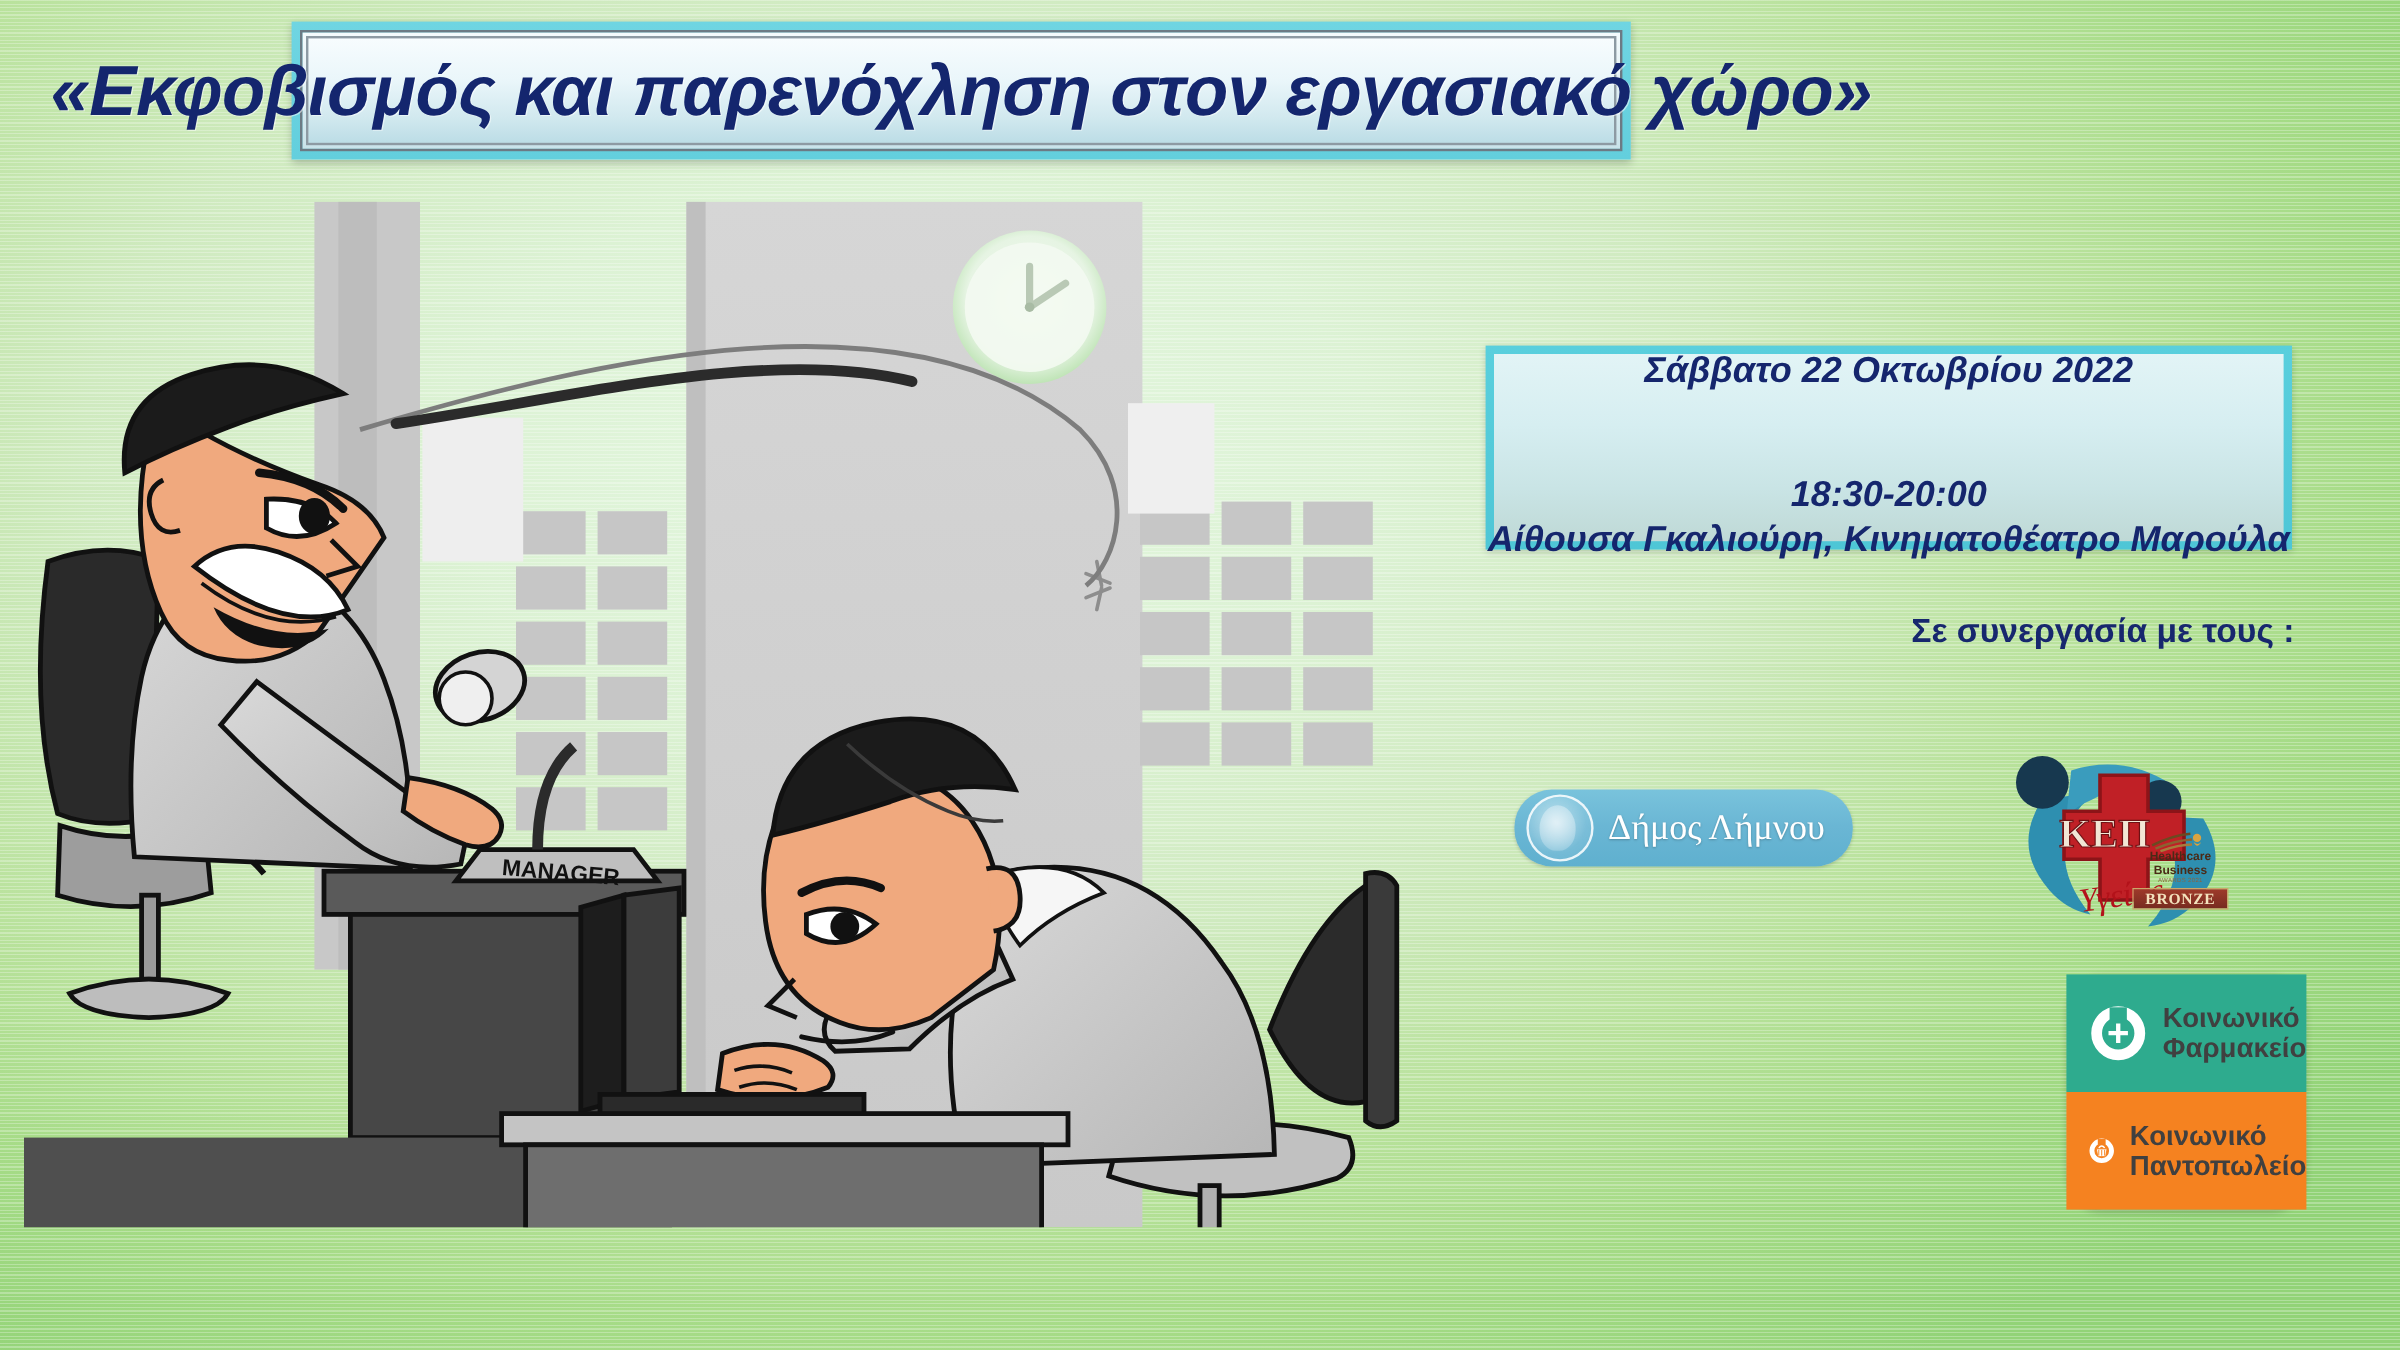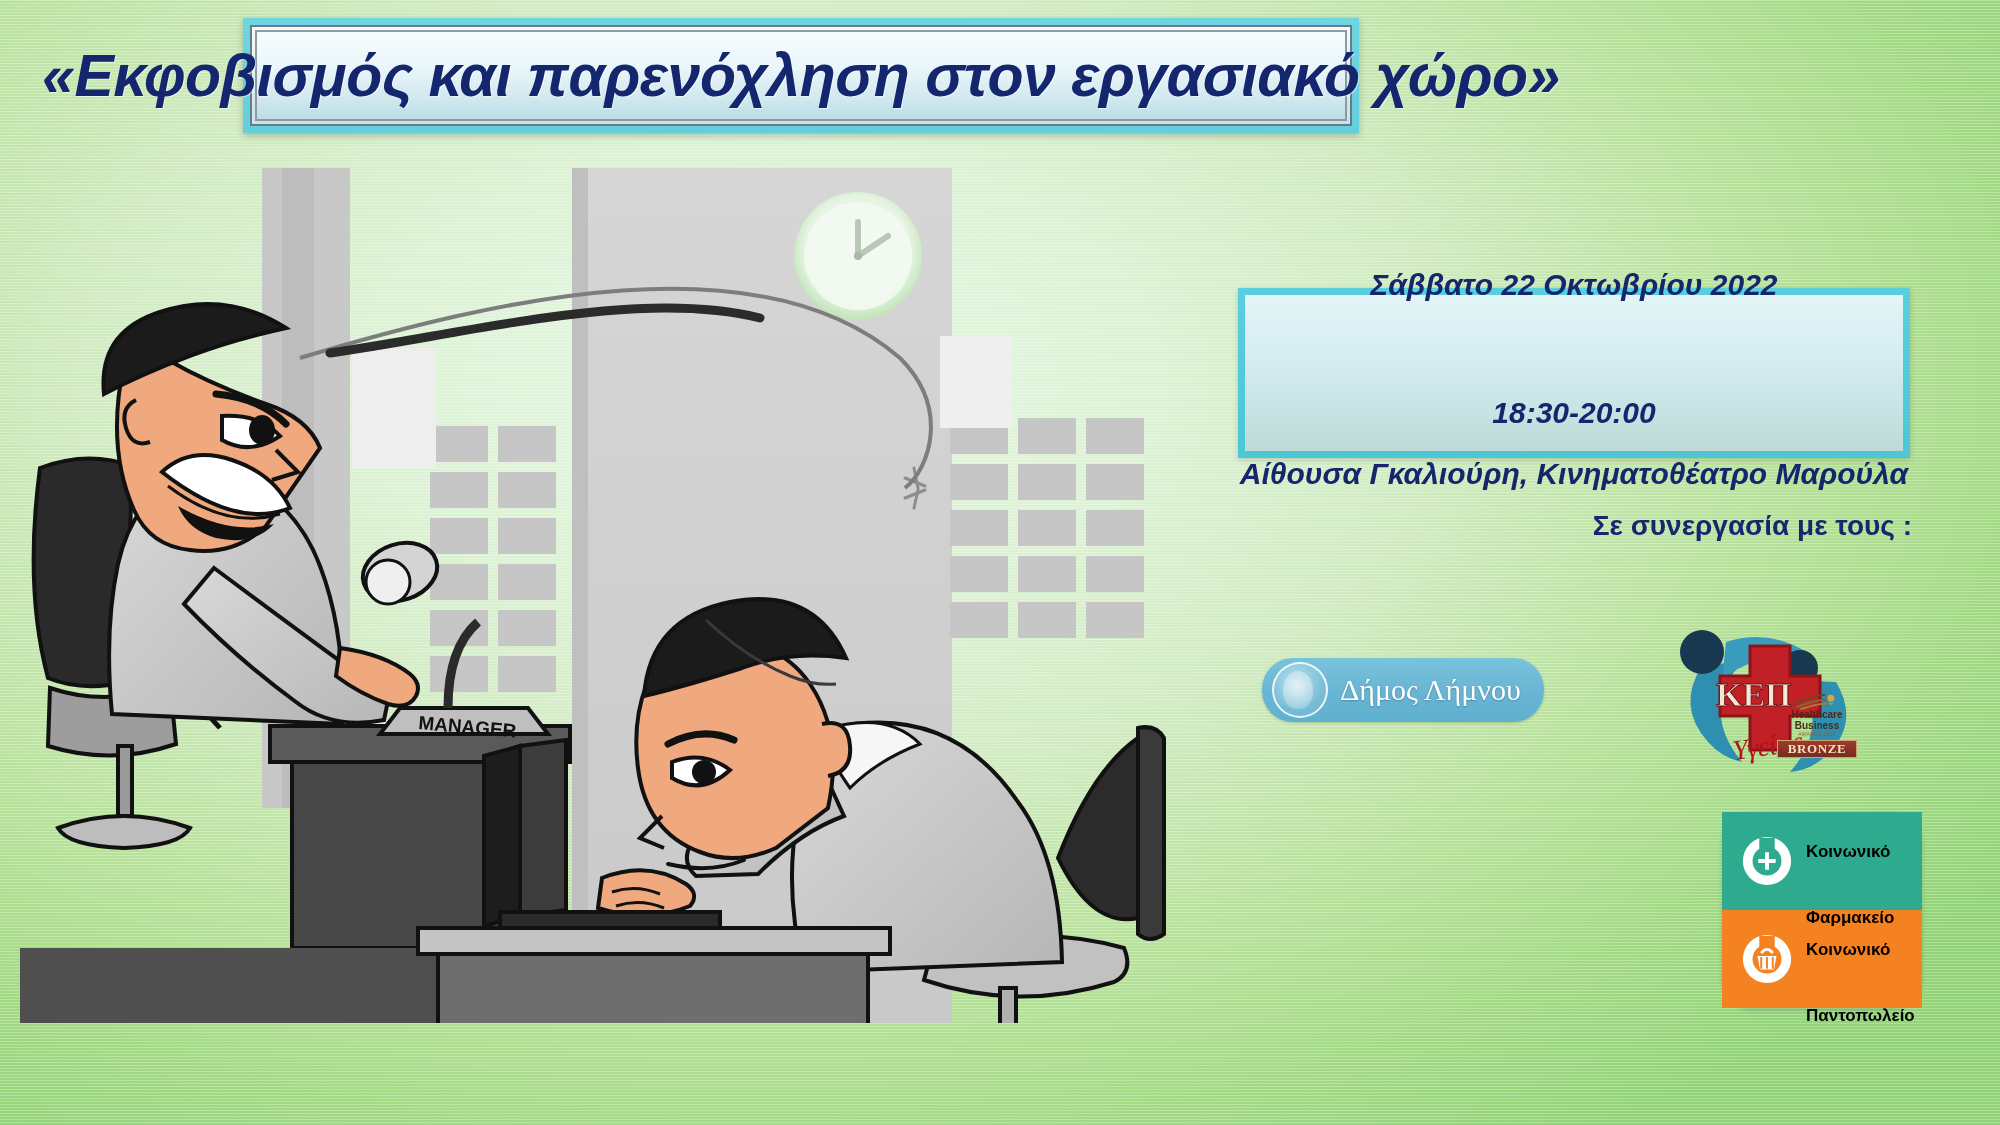--- a/index.html
+++ b/index.html
@@ -47,21 +47,20 @@
     position:absolute;left:1238px;top:288px;width:672px;height:170px;
     background:linear-gradient(to bottom,#59cfdd 0%,#4ec6d6 100%);
     padding:7px;box-sizing:border-box;
     box-shadow:0 2px 6px rgba(0,0,0,.16);
   }
   #info-inner{
     width:100%;height:100%;box-sizing:border-box;
     background:linear-gradient(to bottom,#e2f4f6 0%,#d6eef1 38%,#c9e4e5 72%,#bfd9d6 100%);
     display:flex;flex-direction:column;align-items:center;justify-content:center;
     padding-top:13px;
-    gap:24px;
   }
   .info-line{
     font-size:30px;font-weight:bold;font-style:italic;color:#15266d;
     line-height:1.12;text-align:center;white-space:nowrap;
   }
   #info-date{margin-bottom:28px;}
   #info-time{margin-bottom:4px;margin-top:42px;}
   
   #collab{
     position:absolute;left:1236px;top:510px;width:676px;
@@ -104,21 +103,21 @@
     display:flex;align-items:center;gap:14px;}
   #logo-kentro .kk-text{display:flex;flex-direction:column;line-height:1.0;}
   #logo-kentro .kk-text span{font-size:29px;font-weight:bold;color:#c31a37;white-space:nowrap;}
   
   #logo-social{left:1722px;top:812px;width:200px;height:196px;
     box-shadow:0 2px 5px rgba(0,0,0,.15);}
   .social-row{height:98px;display:flex;align-items:center;gap:12px;padding-left:18px;box-sizing:border-box;}
   #social-pharm{background:#2eab8e;}
   #social-groc{background:#f58220;}
   .social-row .st{display:flex;flex-direction:column;line-height:1.08;}
-  .social-row .st span{font-size:17px;color:#000000;font-weight:bold;white-space:nowrap;margin-top:48px;}
+  .social-row .st span{font-size:23px;color:#404040;font-weight:bold;white-space:nowrap;}
 </style>
 </head>
 <body>
 
 <div id="poster">
 
   <div id="title-box">
     <div id="title-frame">
       <div id="title-inner">
         <div id="title-text">«Εκφοβισμός και παρενόχληση στον εργασιακό χώρο»</div>

